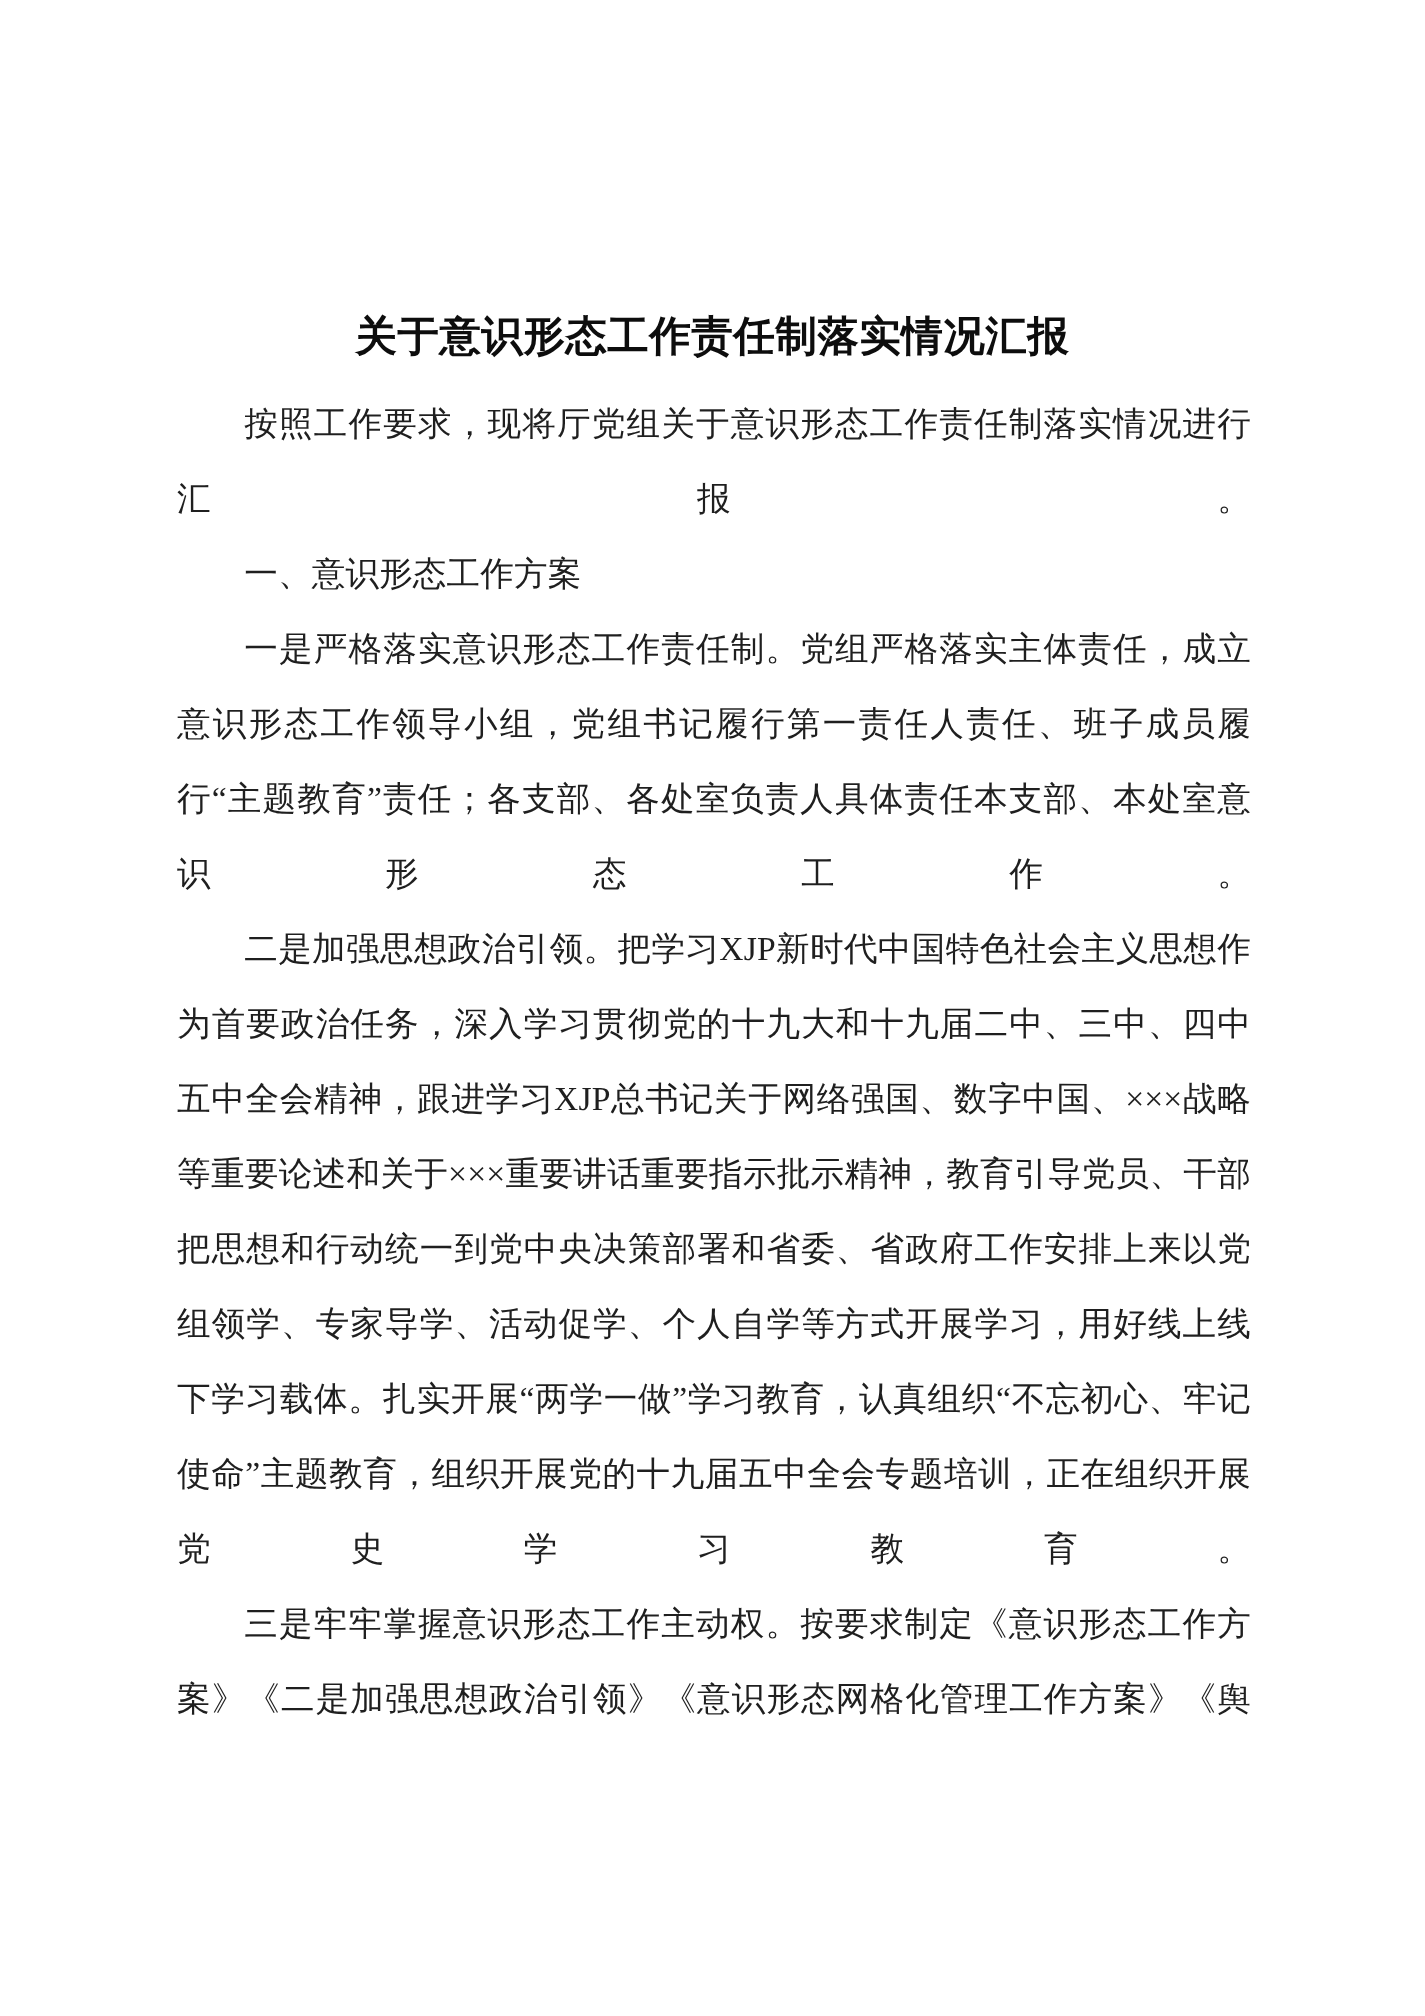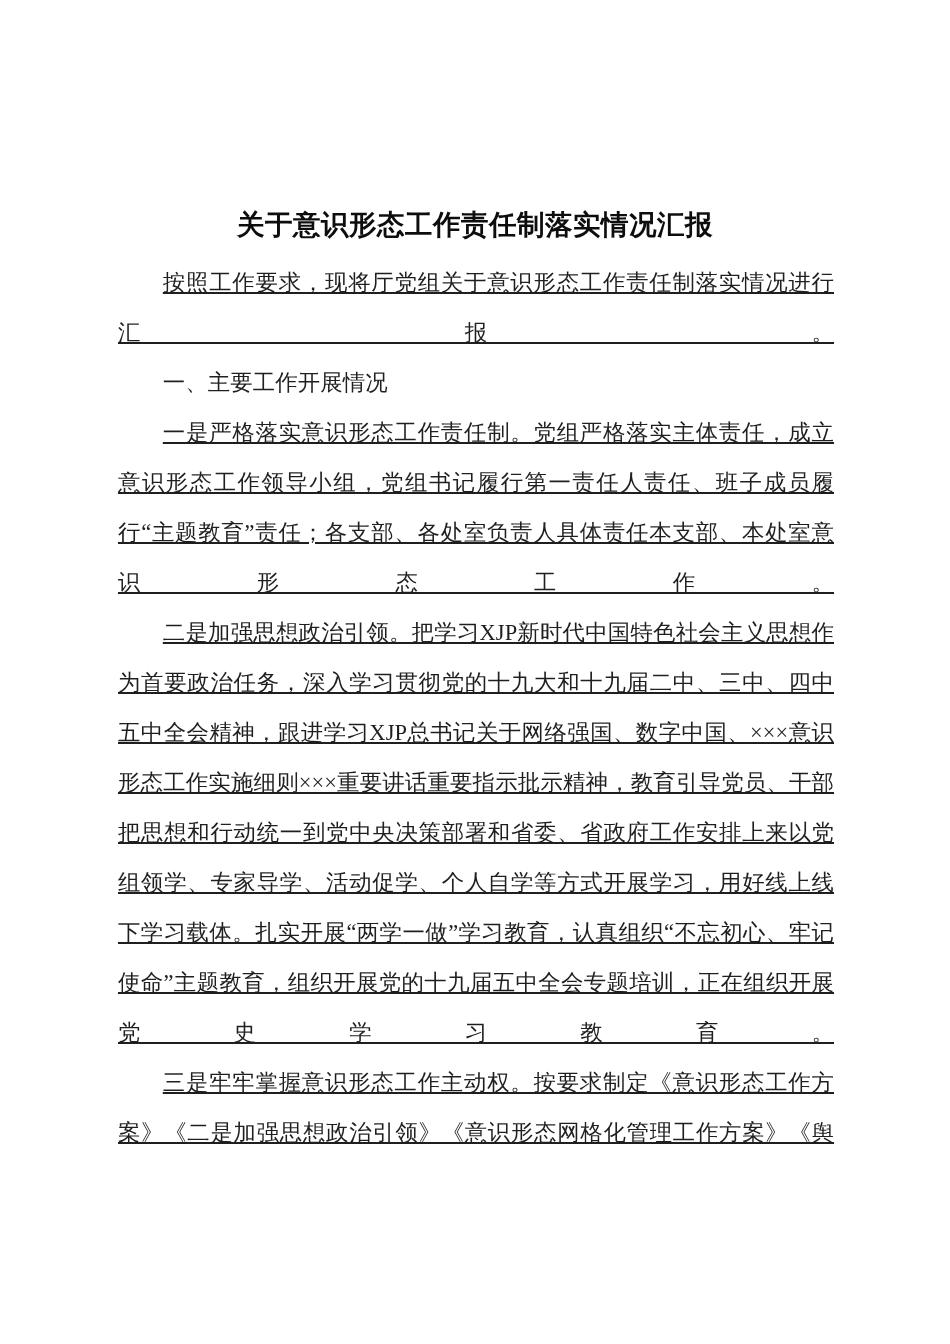--- a/index.html
+++ b/index.html
@@ -56,31 +56,30 @@
     text-indent: 44.8px;
     margin: 0;
     color: #1f1f1f;
     font-family: "Liberation Serif", "DejaVu Serif", serif;
     letter-spacing: 0.1px;
     word-break: break-all;
   }
 
   .para.justify-all {
     text-align-last: justify;
-    text-decoration: underline;
   }
 </style>
 </head>
 <body>
 
 <div class="page">
 
   <h1 class="doc-title">关于意识形态工作责任制落实情况汇报</h1>
 
   <div class="body-block">
     <p class="para justify-all">按照工作要求，现将厅党组关于意识形态工作责任制落实情况进行汇报。</p>
-    <p class="para">一、主要工作开展情况</p>
+    <p class="para">一、意识形态工作方案</p>
     <p class="para justify-all">一是严格落实意识形态工作责任制。党组严格落实主体责任，成立意识形态工作领导小组，党组书记履行第一责任人责任、班子成员履行“主题教育”责任；各支部、各处室负责人具体责任本支部、本处室意识形态工作。</p>
-    <p class="para justify-all">二是加强思想政治引领。把学习XJP新时代中国特色社会主义思想作为首要政治任务，深入学习贯彻党的十九大和十九届二中、三中、四中五中全会精神，跟进学习XJP总书记关于网络强国、数字中国、×××意识形态工作实施细则×××重要讲话重要指示批示精神，教育引导党员、干部把思想和行动统一到党中央决策部署和省委、省政府工作安排上来以党组领学、专家导学、活动促学、个人自学等方式开展学习，用好线上线下学习载体。扎实开展“两学一做”学习教育，认真组织“不忘初心、牢记使命”主题教育，组织开展党的十九届五中全会专题培训，正在组织开展党史学习教育。</p>
+    <p class="para justify-all">二是加强思想政治引领。把学习XJP新时代中国特色社会主义思想作为首要政治任务，深入学习贯彻党的十九大和十九届二中、三中、四中五中全会精神，跟进学习XJP总书记关于网络强国、数字中国、×××战略等重要论述和关于×××重要讲话重要指示批示精神，教育引导党员、干部把思想和行动统一到党中央决策部署和省委、省政府工作安排上来以党组领学、专家导学、活动促学、个人自学等方式开展学习，用好线上线下学习载体。扎实开展“两学一做”学习教育，认真组织“不忘初心、牢记使命”主题教育，组织开展党的十九届五中全会专题培训，正在组织开展党史学习教育。</p>
     <p class="para justify-all">三是牢牢掌握意识形态工作主动权。按要求制定《意识形态工作方案》《二是加强思想政治引领》《意识形态网格化管理工作方案》《舆</p>
   </div>
 
 </div>
 
 </body></html>

